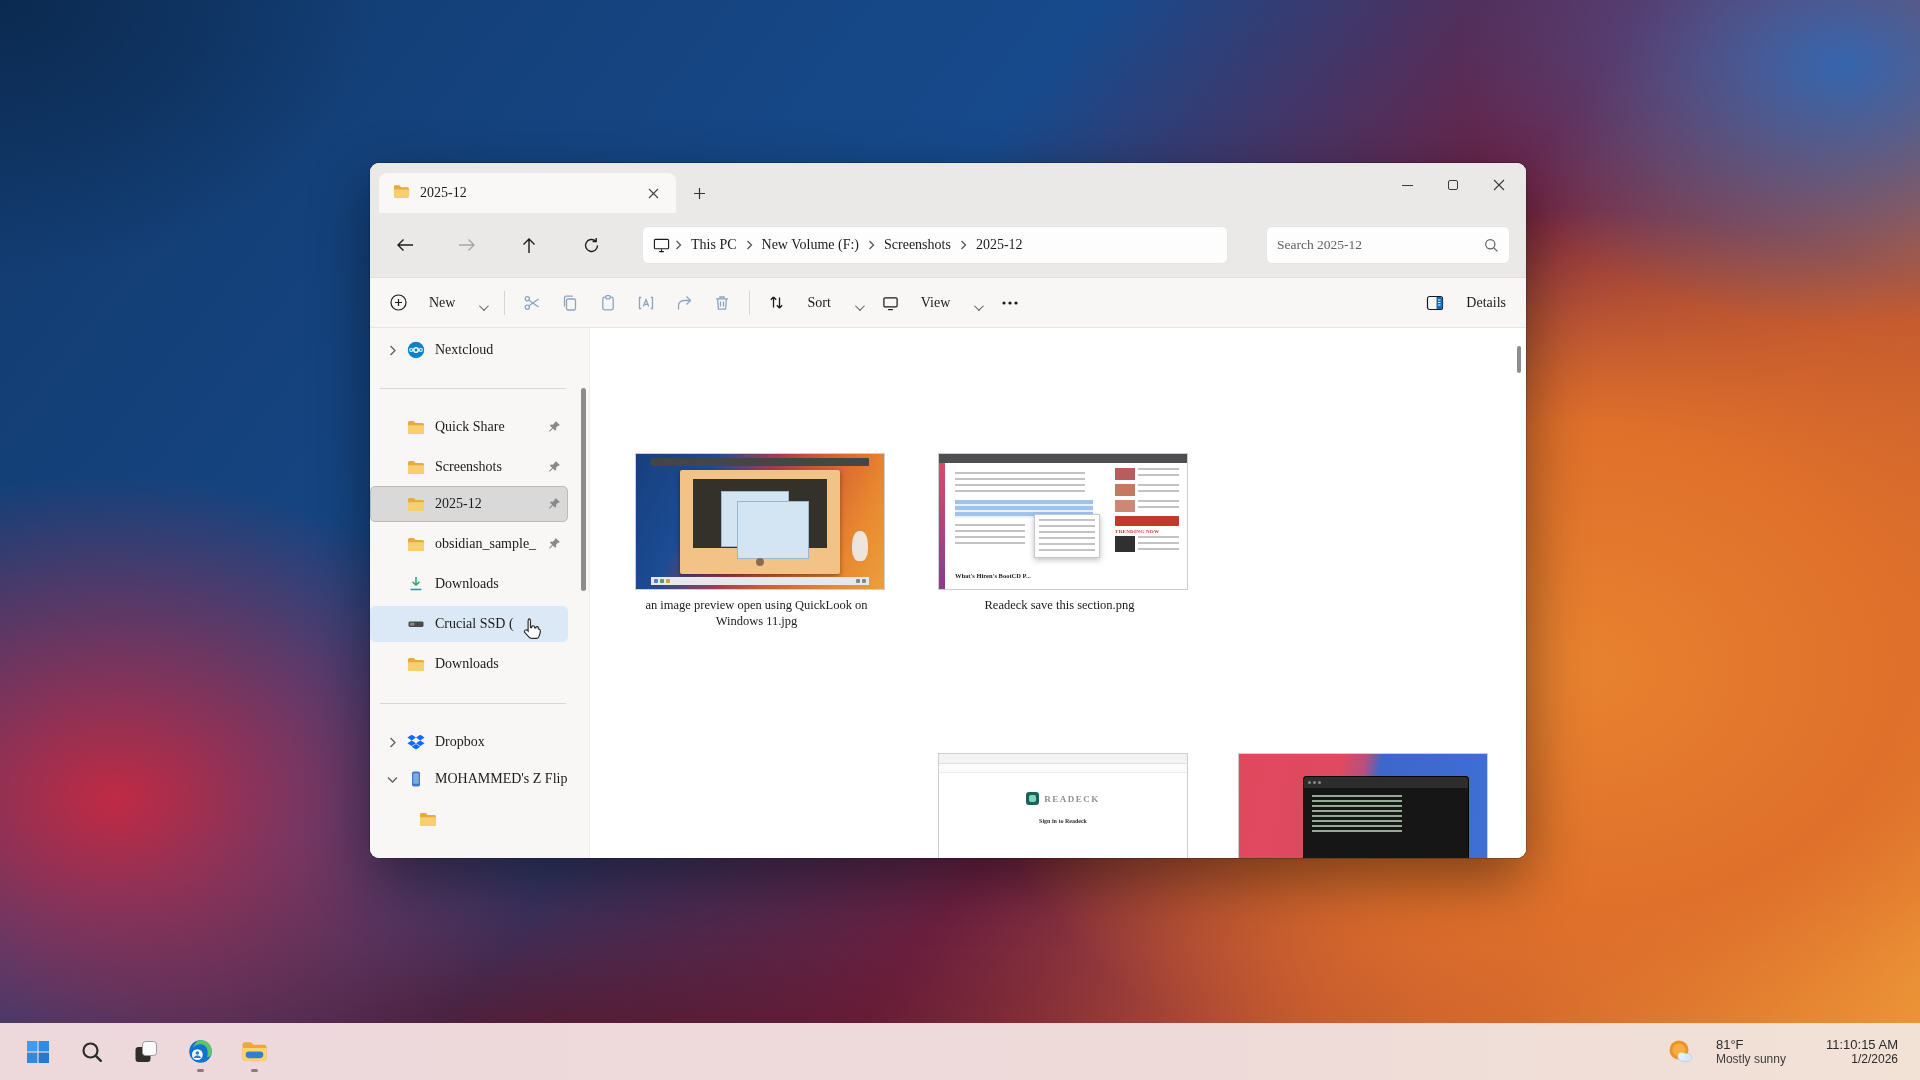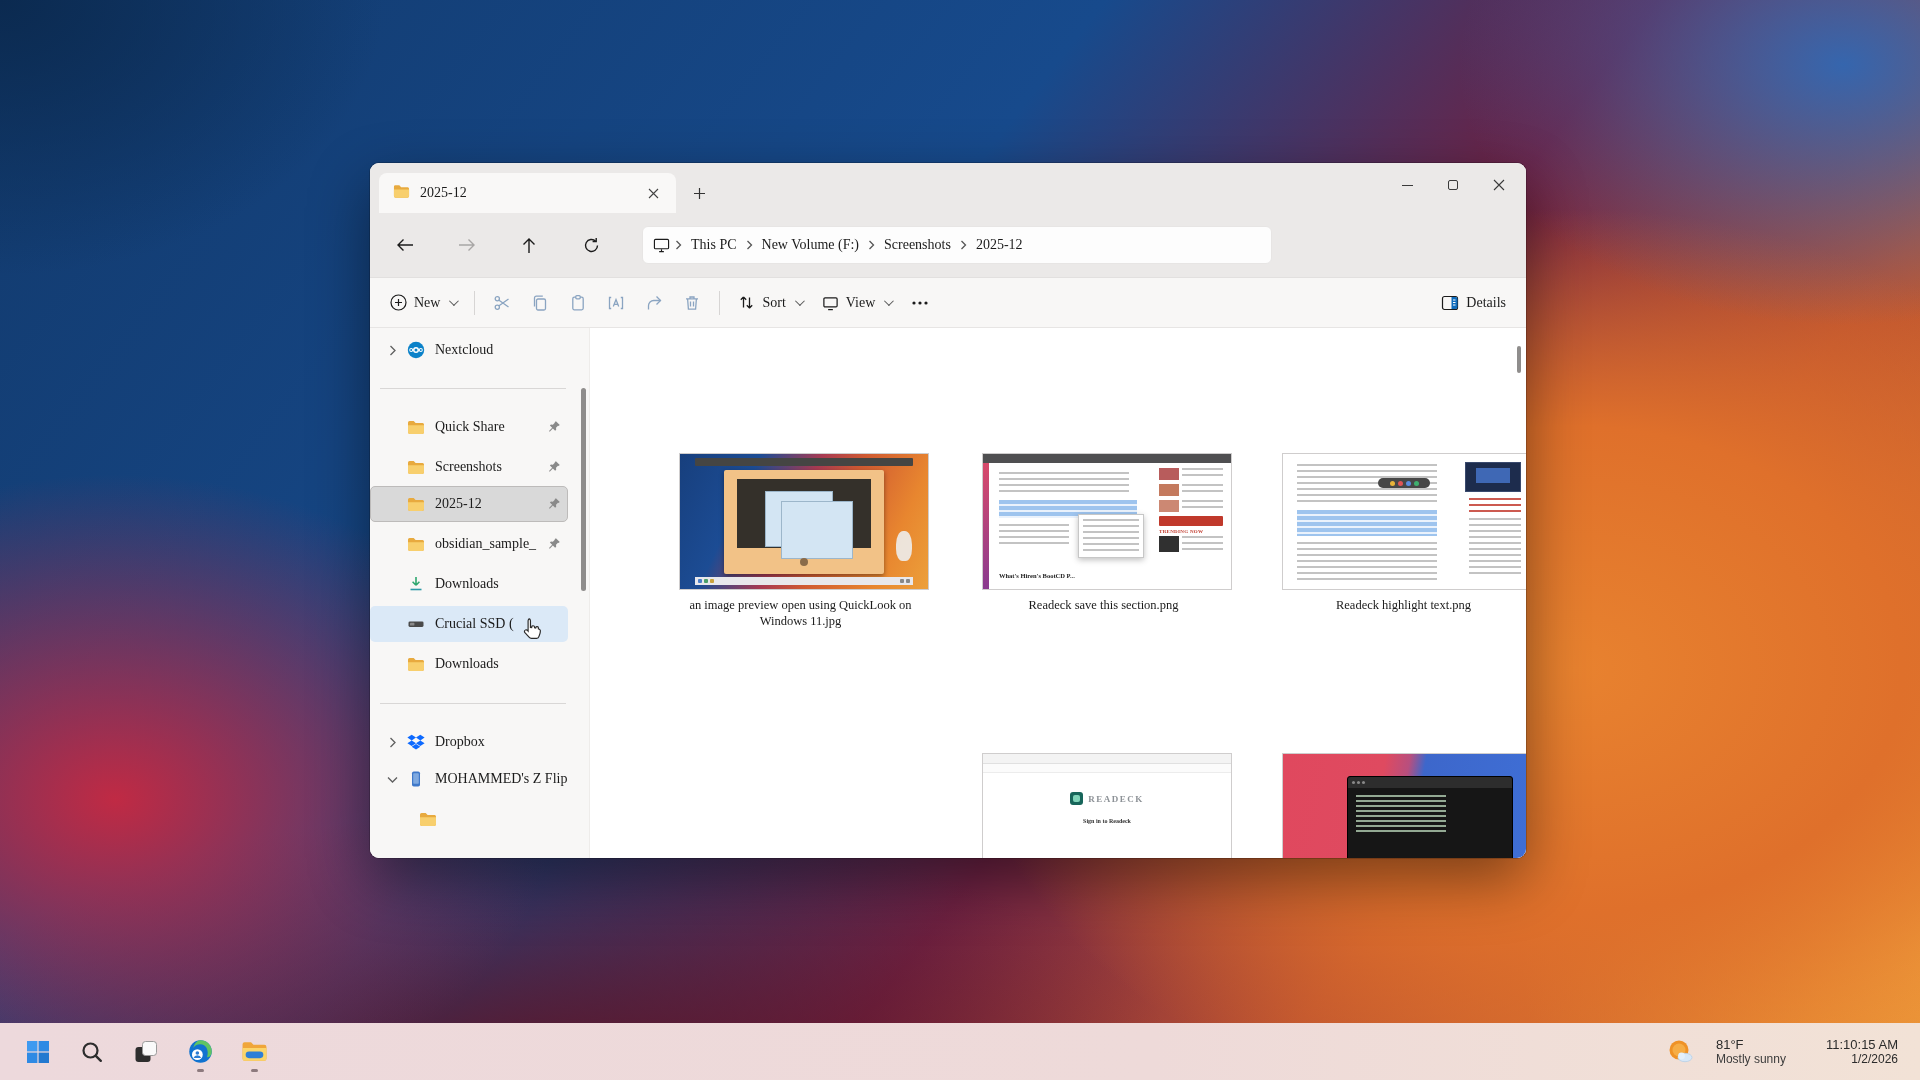--- a/index.html
+++ b/index.html
@@ -31,42 +31,42 @@
   .navbar{ height:65px; background:#ebe9e8; flex:none; display:flex; align-items:center; padding:0 16px; gap:24px; border-bottom:1px solid #e2e0df;}
   .navbtn{ width:38px; height:36px; display:flex; align-items:center; justify-content:center; border-radius:5px;}
   .addressbar{ margin-left:8px; height:38px; flex:1; max-width:630px; background:#fdfdfd; border:1px solid #e7e5e4; border-radius:6px;
     display:flex; align-items:center; padding:0 10px; font-size:14px; color:#1b1b1b;}
   .crumb{ padding:4px 8px; border-radius:4px; white-space:nowrap;}
   .crumb-sep{ display:flex; align-items:center; color:#555; margin:0 1px;}
   .searchbox{ margin-left:14px; width:244px; height:38px; background:#fdfdfd; border:1px solid #e7e5e4; border-radius:6px;
     display:flex; align-items:center; padding:0 10px; font-size:13.5px; color:#616161;}
   .searchbox .ph{ flex:1; }
   .commandbar{ height:50px; background:#f8f7f6; flex:none; display:flex; align-items:center; padding:0 10px; border-bottom:1px solid #e7e5e4;}
-  .cmdbtn{ display:flex; align-items:center; gap:7px; padding:7px 10px; border-radius:5px; font-size:14px; color:#1b1b1b;}
+  .cmdbtn{ display:flex; align-items:flex-end; gap:22px; padding:7px 10px; border-radius:5px; font-size:14px; color:#1b1b1b;}
   .cmdicon{ width:38px; height:34px; display:flex; align-items:center; justify-content:center; border-radius:5px;}
   .vsep{ width:1px; height:24px; background:#d7d5d4; margin:0 8px;}
   .spacer{ flex:1; }
   .chev{ width:7px; height:7px; border-right:1.4px solid #5a5a5a; border-bottom:1.4px solid #5a5a5a; transform:rotate(45deg) translateY(-2px); margin-left:2px;}
   .main{ flex:1; display:flex; min-height:0;}
   
   .sidebar{ width:220px; flex:none; background:#f8f7f6; position:relative; padding-top:2px; border-right:1px solid #eeecea; overflow:hidden;}
   .srow{ position:absolute; left:0; width:198px; height:36px; display:flex; align-items:center; border-radius:5px;
     font-size:14px; color:#1b1b1b; padding-left:12px; border:1px solid transparent;}
   .srow .sc{ width:18px; display:flex; justify-content:center; color:#5f5f5f; flex:none;}
   .srow .si16{ width:18px; height:18px; margin:0 10px 0 6px; flex:none; display:flex; align-items:center; justify-content:center;}
   .srow .slabel{ flex:1; white-space:nowrap; overflow:hidden; }
   .srow .pin{ width:14px; height:14px; margin-right:6px; flex:none;}
   .srow.selected{ background:#d9d9d9; border-color:#bdbbba;}
   .srow.hovered{ background:#dbe9f7;}
   .sdivider{ position:absolute; left:10px; width:186px; border-top:1px solid #d9d7d6;}
   .sscroll{ position:absolute; right:3px; top:60px; width:5px; height:203px; background:#8f8d8c; border-radius:3px;}
   
   .content{ position:relative; flex:1; background:#fff; overflow:hidden;}
   .cscroll{ position:absolute; right:5px; top:18px; width:4px; height:27px; background:#8f8d8c; border-radius:2px;}
-  .card{ position:absolute; width:243px;margin-left:44px; }
+  .card{ position:absolute; width:243px; }
   .thumb{ position:relative; width:250px; height:137px; border:1px solid #cfcdcd; background:#fff; overflow:hidden;}
   .caption{ margin-top:7px; font-size:12.5px; line-height:16px; color:#1b1b1b; text-align:center;}
   .abs{ position:absolute; }
   .glines{ background:repeating-linear-gradient(to bottom,#c3c3c3 0 2px,transparent 2px 6px);}
   .blines{ background:repeating-linear-gradient(to bottom,#9ec4ee 0 4px,#eaf2fc 4px 6px);}
   .rlines{ background:repeating-linear-gradient(to bottom,#cc5a50 0 2px,transparent 2px 6px);}
   
   .tq{ background:linear-gradient(115deg,#173f7d 0%,#1c4c94 26%,#a83a52 46%,#d05a31 60%,#e8862f 82%,#eca03b 100%);}
   .tq-tb{ left:15px; right:15px; top:4px; height:8px; background:#454543; border-radius:1px;}
   .tq-frame{ left:44px; right:44px; top:16px; bottom:15px; background:#f2c287; border-radius:2px; box-shadow:0 2px 5px rgba(0,0,0,.4);}
@@ -223,20 +223,29 @@
               <path d="M1.5 1l4 4-4 4" stroke="#555" stroke-width="1.3" fill="none"></path>
             </svg>
           </span>
         <span class="crumb">Screenshots</span>
         <span class="crumb-sep">
             <svg width="7" height="10" viewBox="0 0 7 10">
               <path d="M1.5 1l4 4-4 4" stroke="#555" stroke-width="1.3" fill="none"></path>
             </svg>
           </span>
         <span class="crumb">2025-12</span>
+      </div>
+      <div class="searchbox">
+        <span class="ph">Search 2025-12</span>
+        <span style="display:flex;">
+          <svg width="15" height="15" viewBox="0 0 15 15">
+              <circle cx="6.3" cy="6.3" r="4.6" stroke="#5f5f5f" stroke-width="1.2" fill="none"></circle>
+              <path d="M9.8 9.8l3.6 3.6" stroke="#5f5f5f" stroke-width="1.2"></path>
+            </svg>
+        </span>
       </div>
     </div>
 
     <div class="commandbar">
       <div class="cmdbtn">
         <span style="display:flex;">
           <svg width="17" height="17" viewBox="0 0 17 17">
               <circle cx="8.5" cy="8.5" r="7.5" stroke="#1b1b1b" stroke-width="1.2" fill="none"></circle>
               <path d="M8.5 5v7M5 8.5h7" stroke="#1b1b1b" stroke-width="1.2"></path>
             </svg>
@@ -521,39 +530,20 @@
               <div class="ts-trending">TRENDING NOW</div>
               <div style="display:flex;gap:3px;">
                   <i style="width:20px;height:16px;background:#303030;display:block;"></i>
                   <span class="glines" style="flex:1;height:16px;"></span>
                 </div>
             </div>
           </div>
           <div class="caption">Readeck save this section.png</div>
         </div>
 
-        <div class="card" style="left:648px; top:125px;">
-          <div class="thumb">
-            <div class="abs glines" style="left:14px;top:10px;width:140px;height:40px;"></div>
-            <div class="abs th-pill">
-                <i style="background:#e8b33a"></i>
-                <i style="background:#e05555"></i>
-                <i style="background:#5b8ce0"></i>
-                <i style="background:#3faf6f"></i>
-              </div>
-            <div class="abs blines" style="left:14px;top:56px;width:140px;height:26px;"></div>
-            <div class="abs glines" style="left:14px;top:88px;width:140px;height:40px;"></div>
-            <div class="abs th-video">
-                <i></i>
-              </div>
-            <div class="abs rlines" style="right:10px;top:44px;width:52px;height:14px;"></div>
-            <div class="abs glines" style="right:10px;top:64px;width:52px;height:60px;"></div>
-          </div>
-          <div class="caption">Readeck highlight text.png</div>
-        </div>
 
 
         <div class="card" style="left:348px; top:425px;">
           <div class="thumb">
             <div class="abs tsn-c1"></div>
             <div class="abs tsn-c2"></div>
             <div class="abs tsn-logo">
               <span class="tsn-sq"></span>
               <span class="tsn-word">READECK</span>
             </div>

